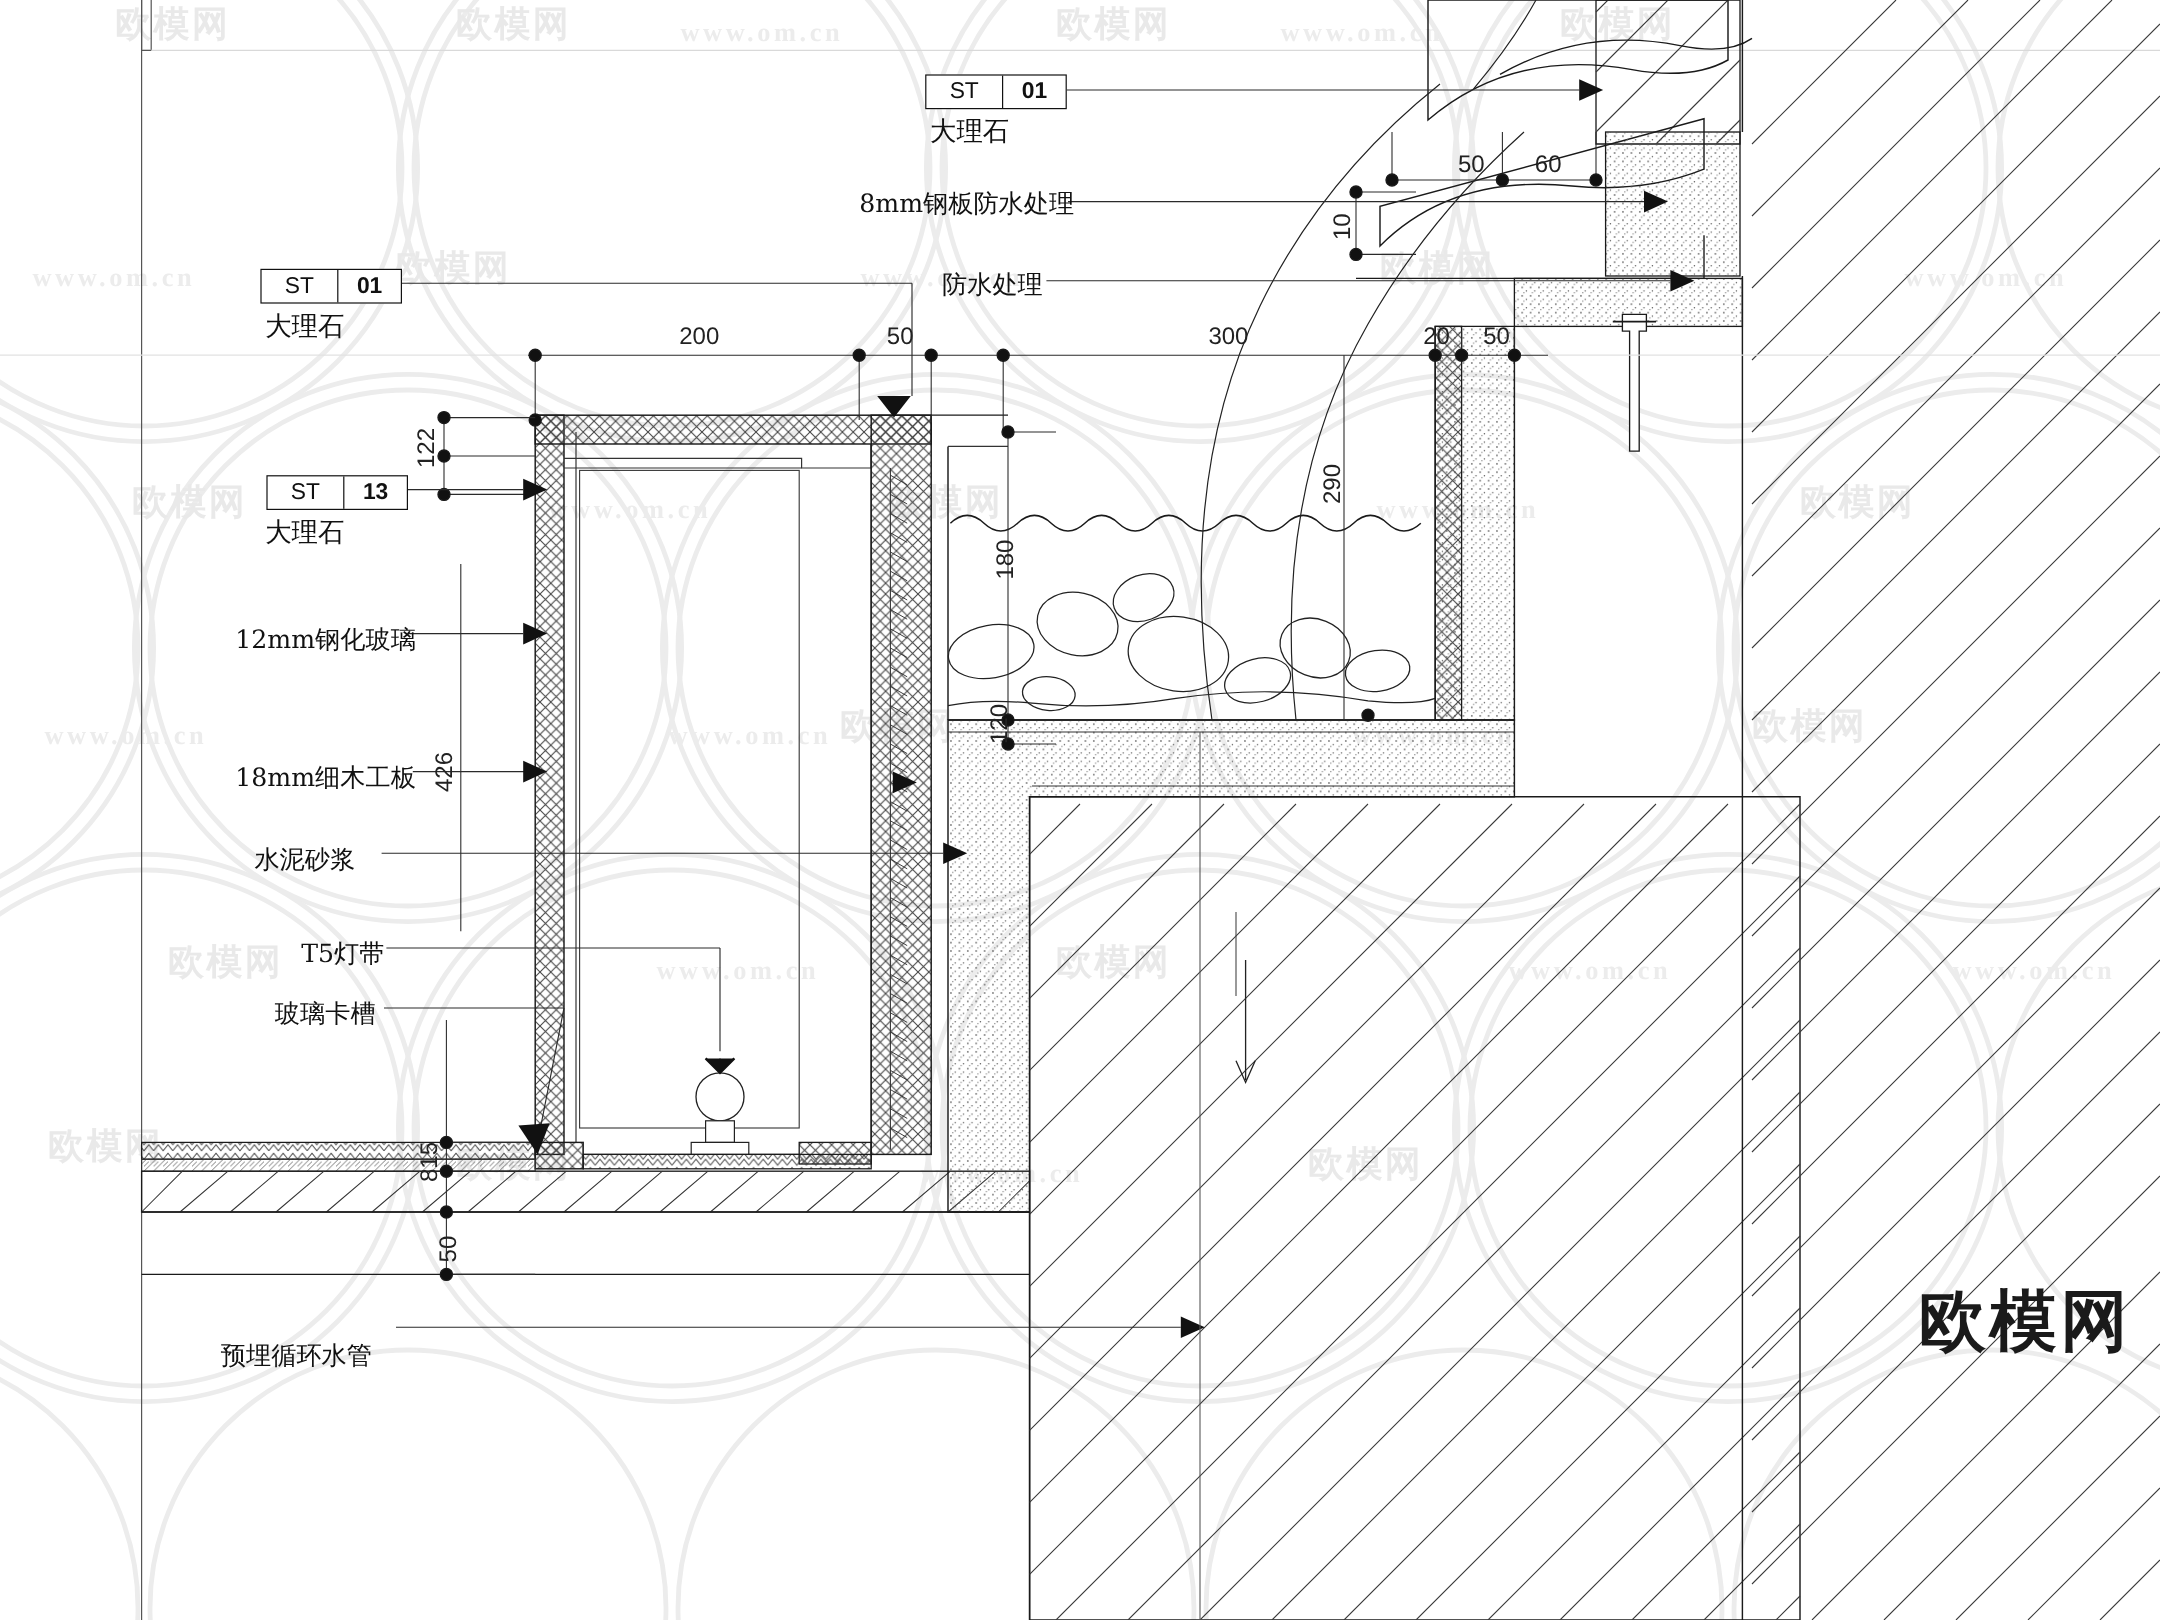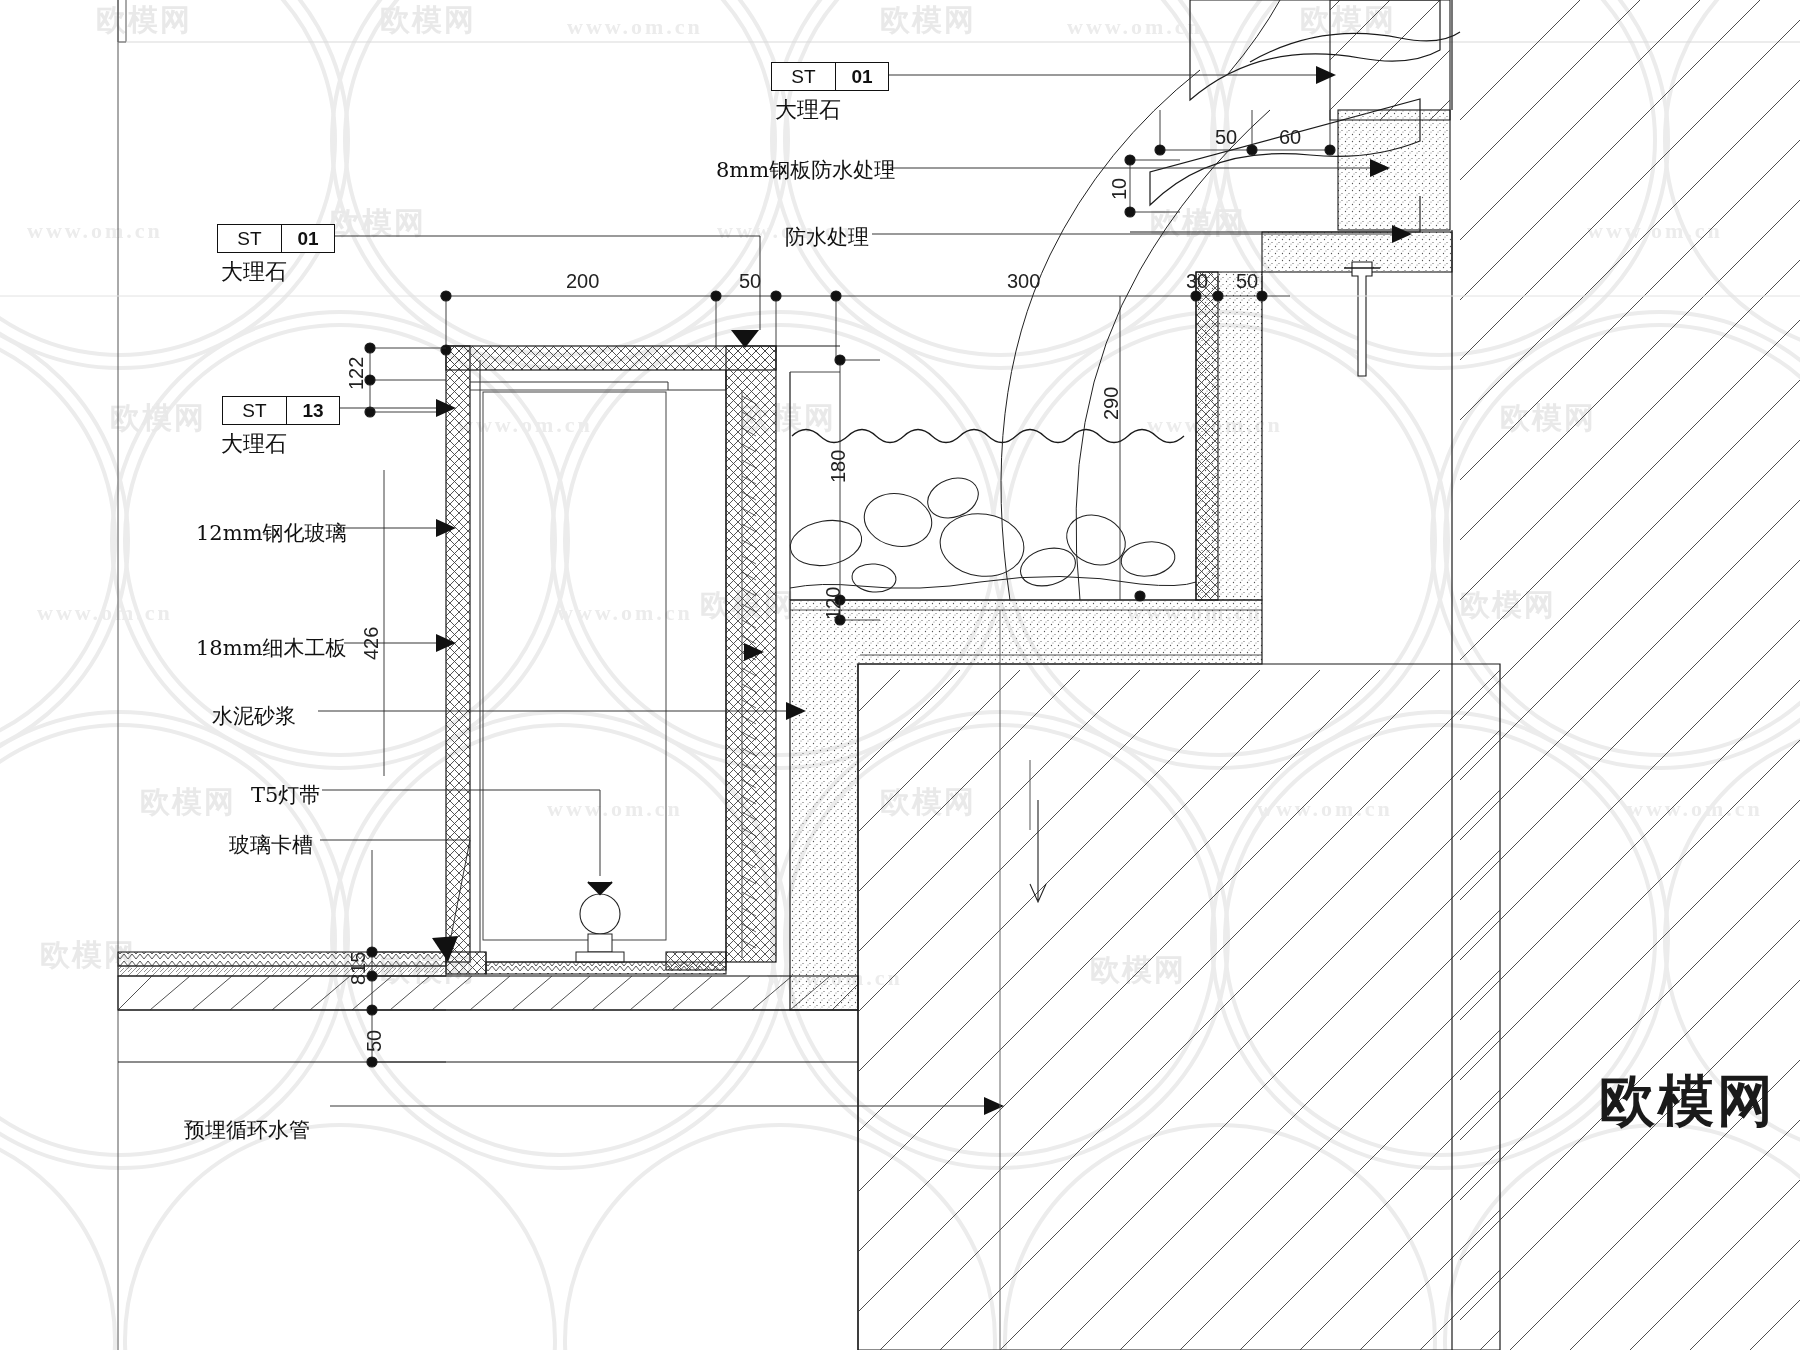--- a/index.html
+++ b/index.html
@@ -441,21 +441,21 @@
   <div class="lbl" style="left:196px; top:519px;">12mm钢化玻璃</div>
   <div class="lbl" style="left:196px; top:634px;">18mm细木工板</div>
   <div class="lbl" style="left:212px; top:702px;">水泥砂浆</div>
   <div class="lbl" style="left:251px; top:781px;">T5灯带</div>
   <div class="lbl" style="left:229px; top:831px;">玻璃卡槽</div>
   <div class="lbl" style="left:184px; top:1096px;margin-top:20px;">预埋循环水管</div>
 
   <div class="dim" style="left:566px;  top:270px;">200</div>
   <div class="dim" style="left:739px;  top:270px;">50</div>
   <div class="dim" style="left:972px;  top:270px;margin-left:35px;">300</div>
-  <div class="dim" style="left:1186px; top:270px;">30</div>
+  <div class="dim" style="left:1186px; top:270px;">20</div>
   <div class="dim" style="left:1236px; top:270px;">50</div>
   <div class="dim" style="left:1215px; top:126px;">50</div>
   <div class="dim" style="left:1279px; top:126px;">60</div>
 
   <div class="dim dim-v" style="left:1108px; top:200px;">10</div>
   <div class="dim dim-v" style="left:345px;  top:390px;">122</div>
   <div class="dim dim-v" style="left:1100px; top:420px;">290</div>
   <div class="dim dim-v" style="left:827px;  top:483px;">180</div>
   <div class="dim dim-v" style="left:822px;  top:620px;">120</div>
   <div class="dim dim-v" style="left:360px;  top:660px;">426</div>

